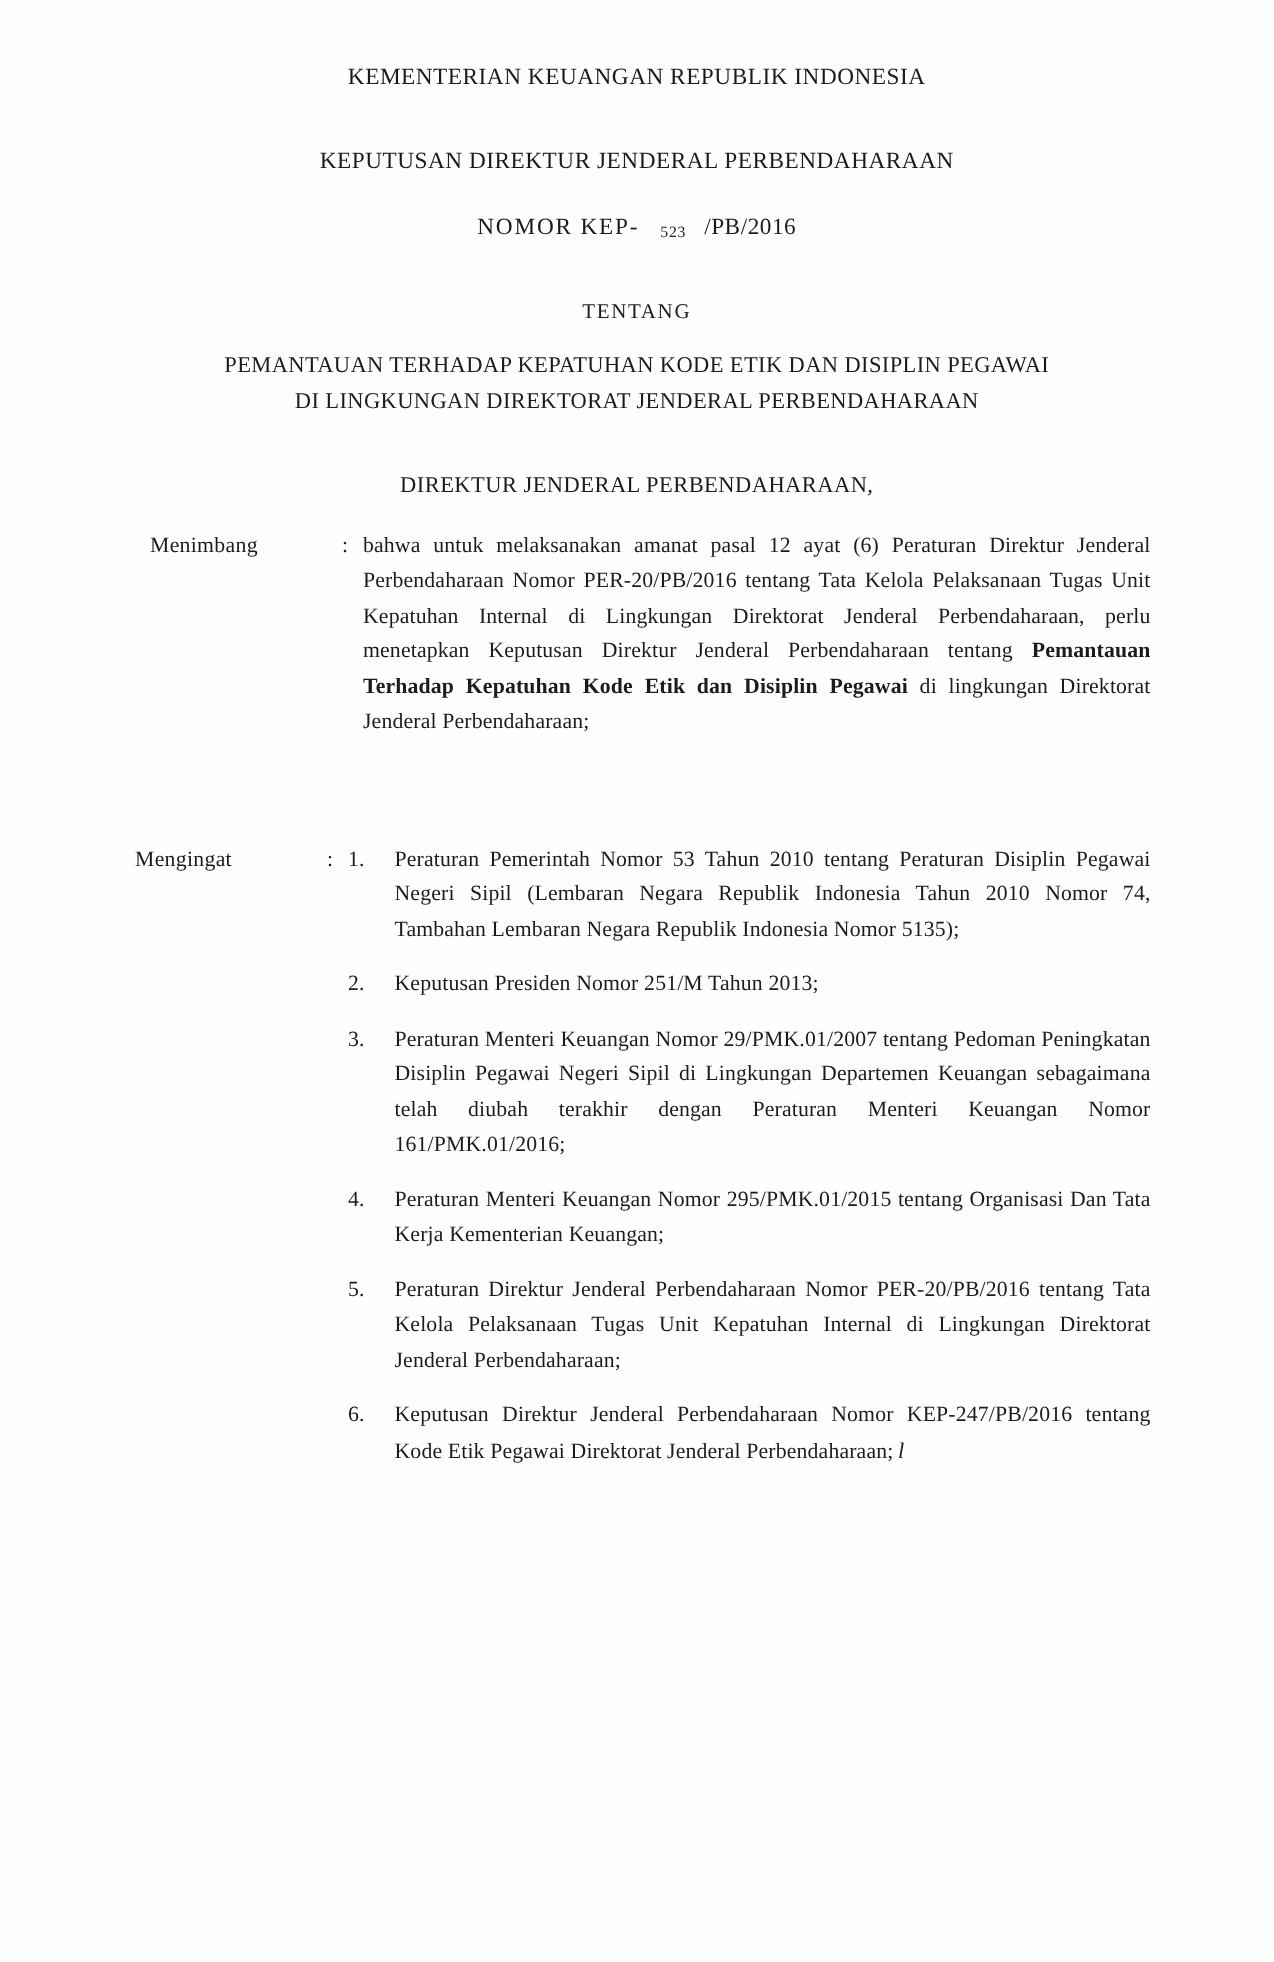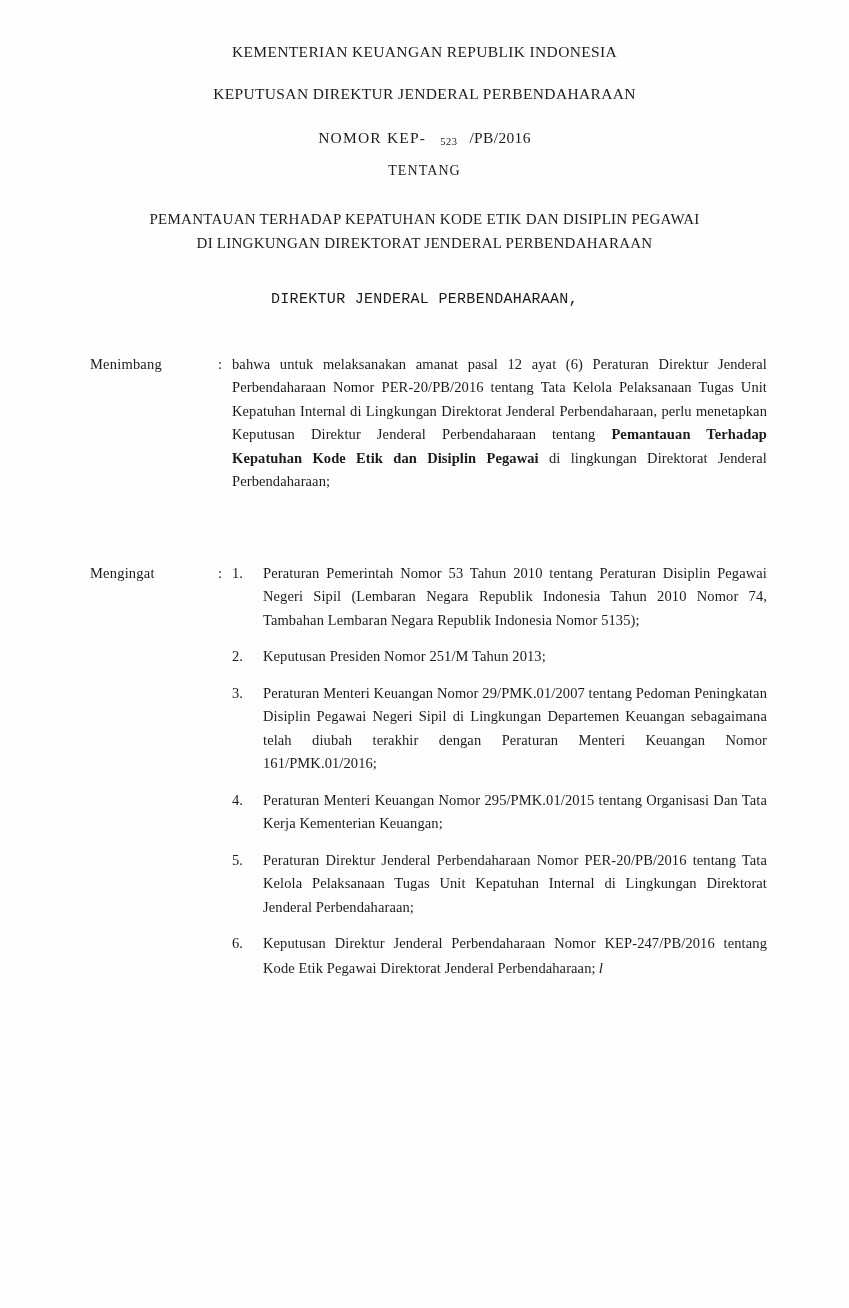--- a/index.html
+++ b/index.html
@@ -27,60 +27,59 @@
     position: absolute;
     left: 0;
     right: 0;
     top: 44px;
     text-align: center;
   }
   .hdr-line {
     font-size: 15.5px;
     letter-spacing: 0.35px;
     line-height: 1;
-    margin-bottom: 26px;
+    margin-bottom: 40px;
     white-space: nowrap;
   }
   .hdr-line.l2 { margin-bottom: 28px; }
 
   .nomor-row {
     display: inline-flex;
     align-items: baseline;
     justify-content: center;
     font-size: 15.5px;
     letter-spacing: 0.35px;
-    margin-bottom: 16px;
+    margin-bottom: 40px;
   }
   .nomor-pre { letter-spacing: 1.2px; }
   .nomor-num {
     font-size: 10.5px;
     padding: 0 12px 0 14px;
     position: relative;
     top: 2px;
     letter-spacing: 0.5px;
   }
   .nomor-post { letter-spacing: 0.35px; }
 
   .tentang {
     font-size: 14px;
     letter-spacing: 1.1px;
-    margin-bottom: 29px;
+    margin-bottom: 16px;
   }
 
   .judul {
     font-size: 15px;
     letter-spacing: 0.25px;
     line-height: 1.58;
   }
 
   .jabatan {
     font-size: 15px;
     letter-spacing: 0.3px;
     margin-top: 36px;
-    font-family: Liberation Mono, monospace;
   }
 
   
   .clause {
     position: absolute;
     left: 90px;
     right: 82px;
     display: flex;
     align-items: flex-start;
   }
@@ -133,21 +132,21 @@
     text-align: justify;
     text-justify: inter-word;
     letter-spacing: 0.1px;
   }
   .num-text .tail-mark {
     font-size: 15px;
     font-style: italic;
     padding-left: 3px;
   }
 
-  #menimbang-clause { top: 353px; }
+  #menimbang-clause { top: 353px; margin-left: 10px; }
   #mengingat-clause { top: 562px; }
 </style>
 </head>
 <body>
 
 <div class="page">
 
   <div class="header">
 
     <div class="hdr-line l1">KEMENTERIAN KEUANGAN REPUBLIK INDONESIA</div>

